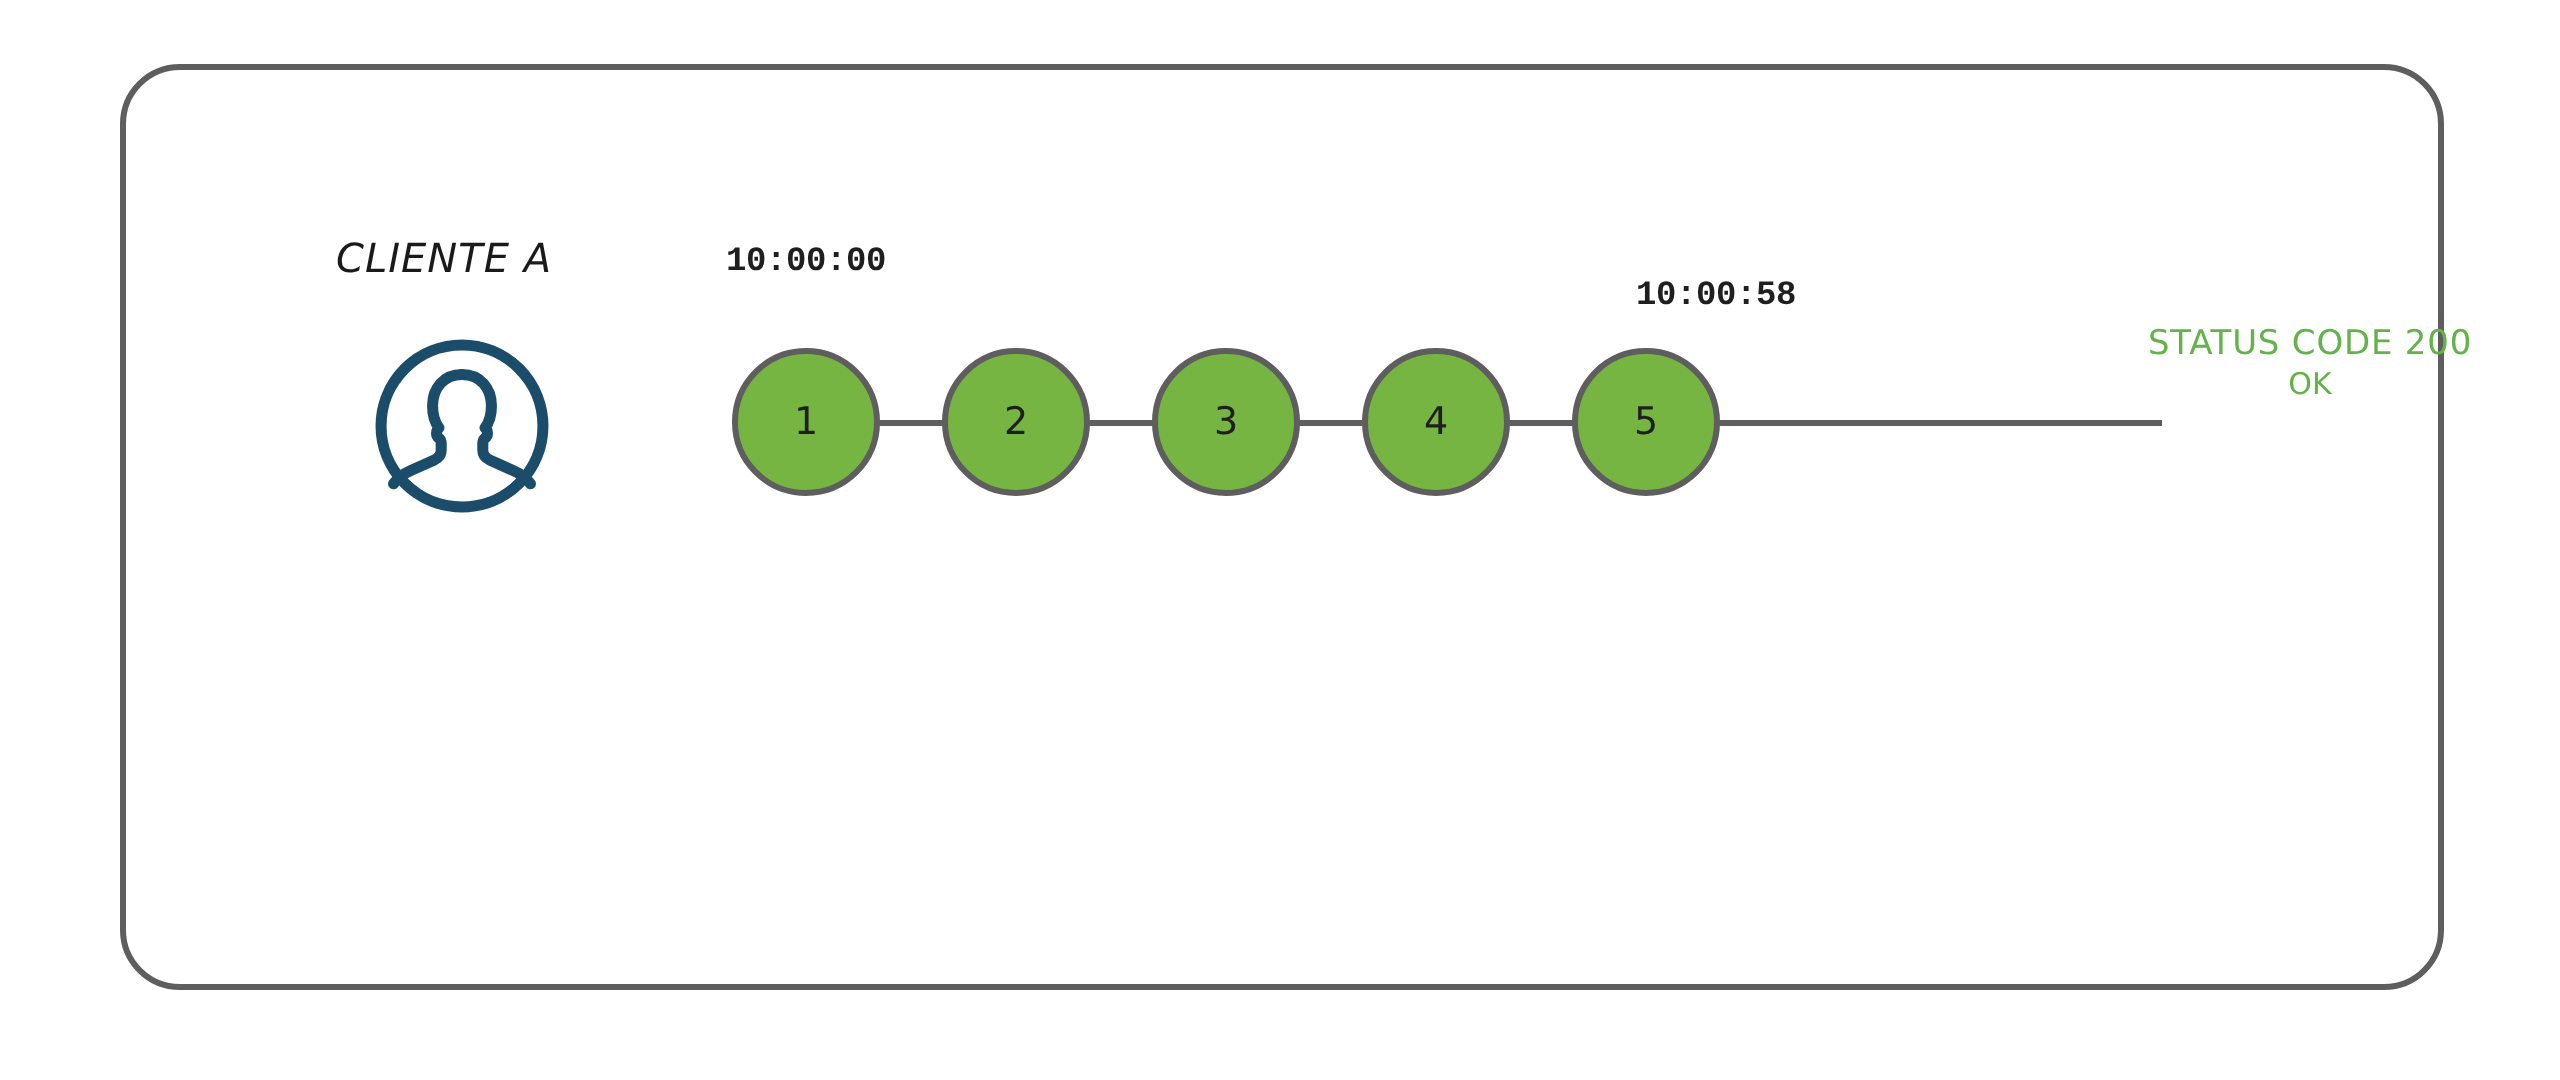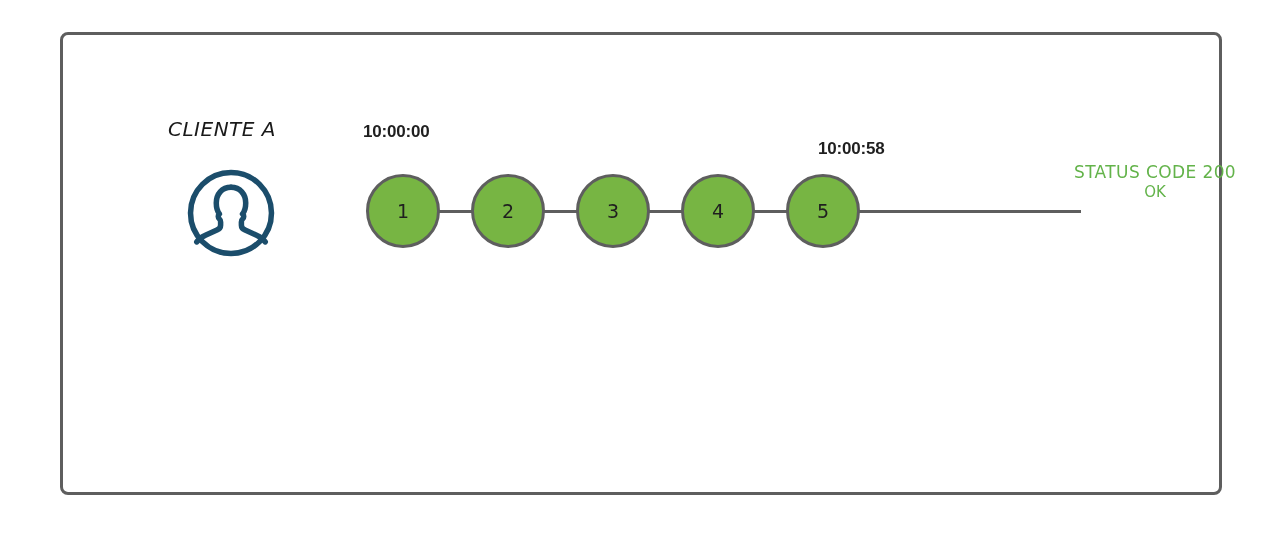--- a/index.html
+++ b/index.html
@@ -24,21 +24,21 @@
 
   
   .panel {
     position: absolute;
     left: 60px;
     top: 32px;
     width: 1162px;
     height: 463px;
     box-sizing: border-box;
     border: 3px solid #5e5e5e;
-    border-radius: 8px;
+    border-radius: 30px;
     background: #ffffff;
   }
 
   
   .row {
     position: absolute;
     left: 0;
     width: 100%;
   }
   .row-a { top: 0px; }
@@ -64,21 +64,21 @@
     left: 122px;
     width: 92px;
     height: 92px;
   }
   .row-a .avatar { top: 132px; }
   .avatar svg { display: block; width: 92px; height: 92px; }
 
   
   .timestamp {
     position: absolute;
-    font-family: Liberation Sans, sans-serif;
+    font-family: Liberation Mono, monospace;
     font-size: 17px;
     font-weight: bold;
     color: #1f1f1f;
     white-space: nowrap;
     letter-spacing: -0.2px;
   }
 
   
   .chain {
     position: absolute;

